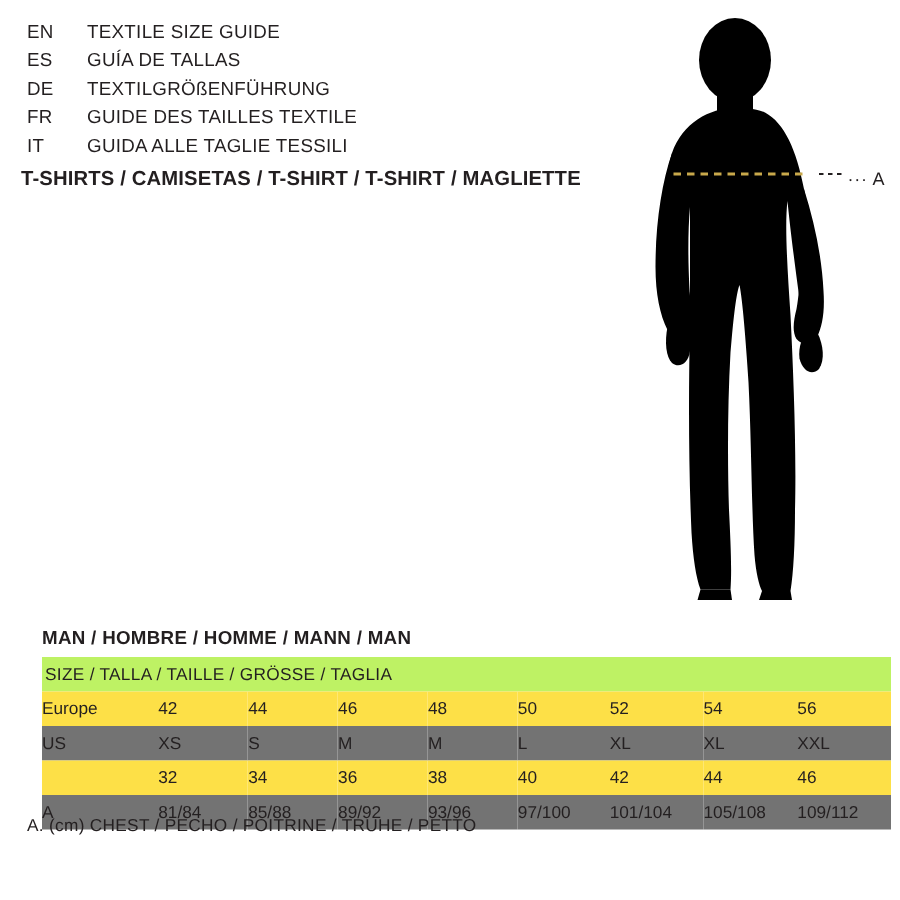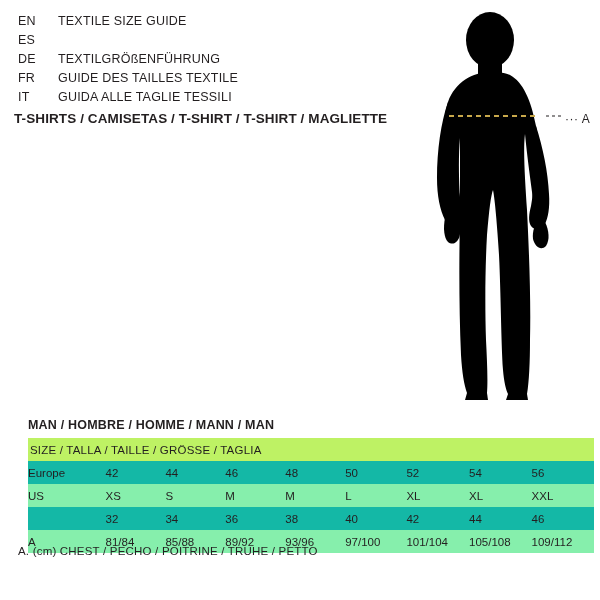--- a/index.html
+++ b/index.html
@@ -104,24 +104,24 @@
   }
   tr.head-row {
     background: #bef264;
   }
   tr.head-row td {
     font-weight: normal;
     letter-spacing: 0.2px;
     padding-left: 2px;
   }
   tr.band td {
-    background: #14b8a6;
+    background: #fde047;
   }
   tr.plain td {
-    background: #86efac;
+    background: #737373;
   }
   td.label-col {
     width: 88px;
     padding-left: 2px;
   }
   td.val {
     width: 68px;
     text-align: left;
   }
   .footnote {
@@ -137,20 +137,21 @@
 
 <div class="page">
 
   <div class="legend">
     <div class="legend-row">
       <span class="legend-code">EN</span>
       <span class="legend-text">TEXTILE SIZE GUIDE</span>
     </div>
     <div class="legend-row">
       <span class="legend-code">ES</span>
+      <span class="legend-text">GUÍA DE TALLAS</span>
     </div>
     <div class="legend-row">
       <span class="legend-code">DE</span>
       <span class="legend-text">TEXTILGRÖßENFÜHRUNG</span>
     </div>
     <div class="legend-row">
       <span class="legend-code">FR</span>
       <span class="legend-text">GUIDE DES TAILLES TEXTILE</span>
     </div>
     <div class="legend-row">

